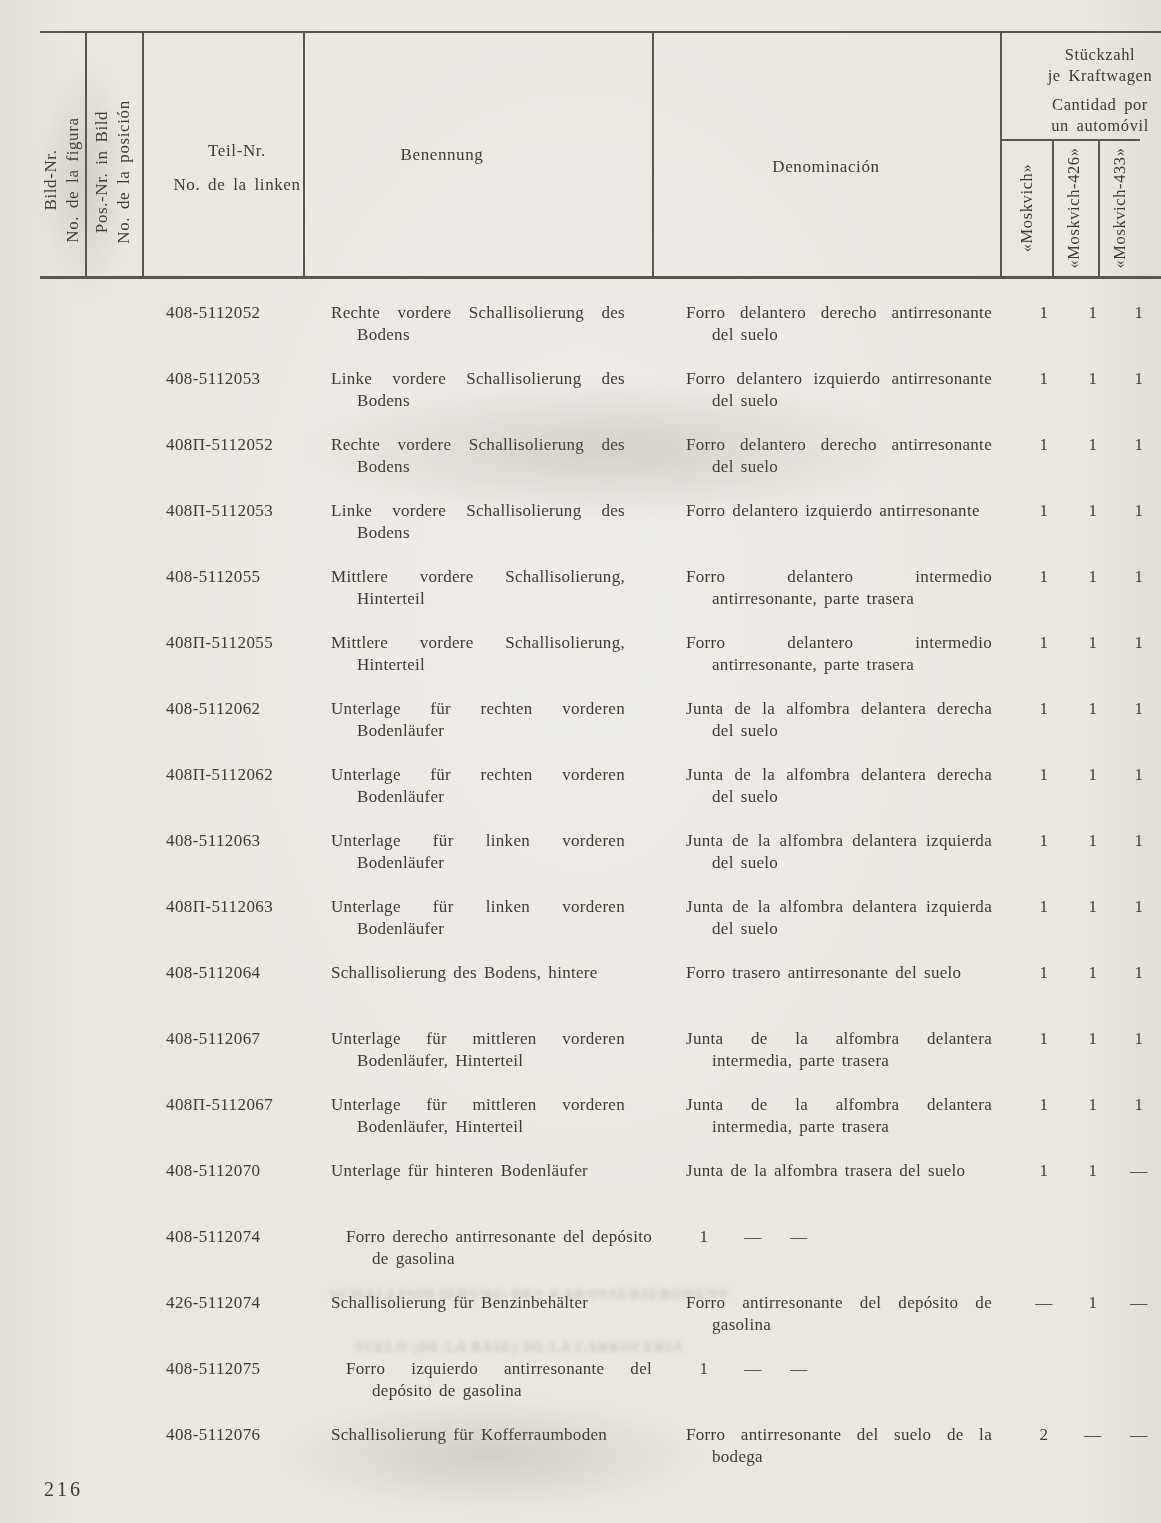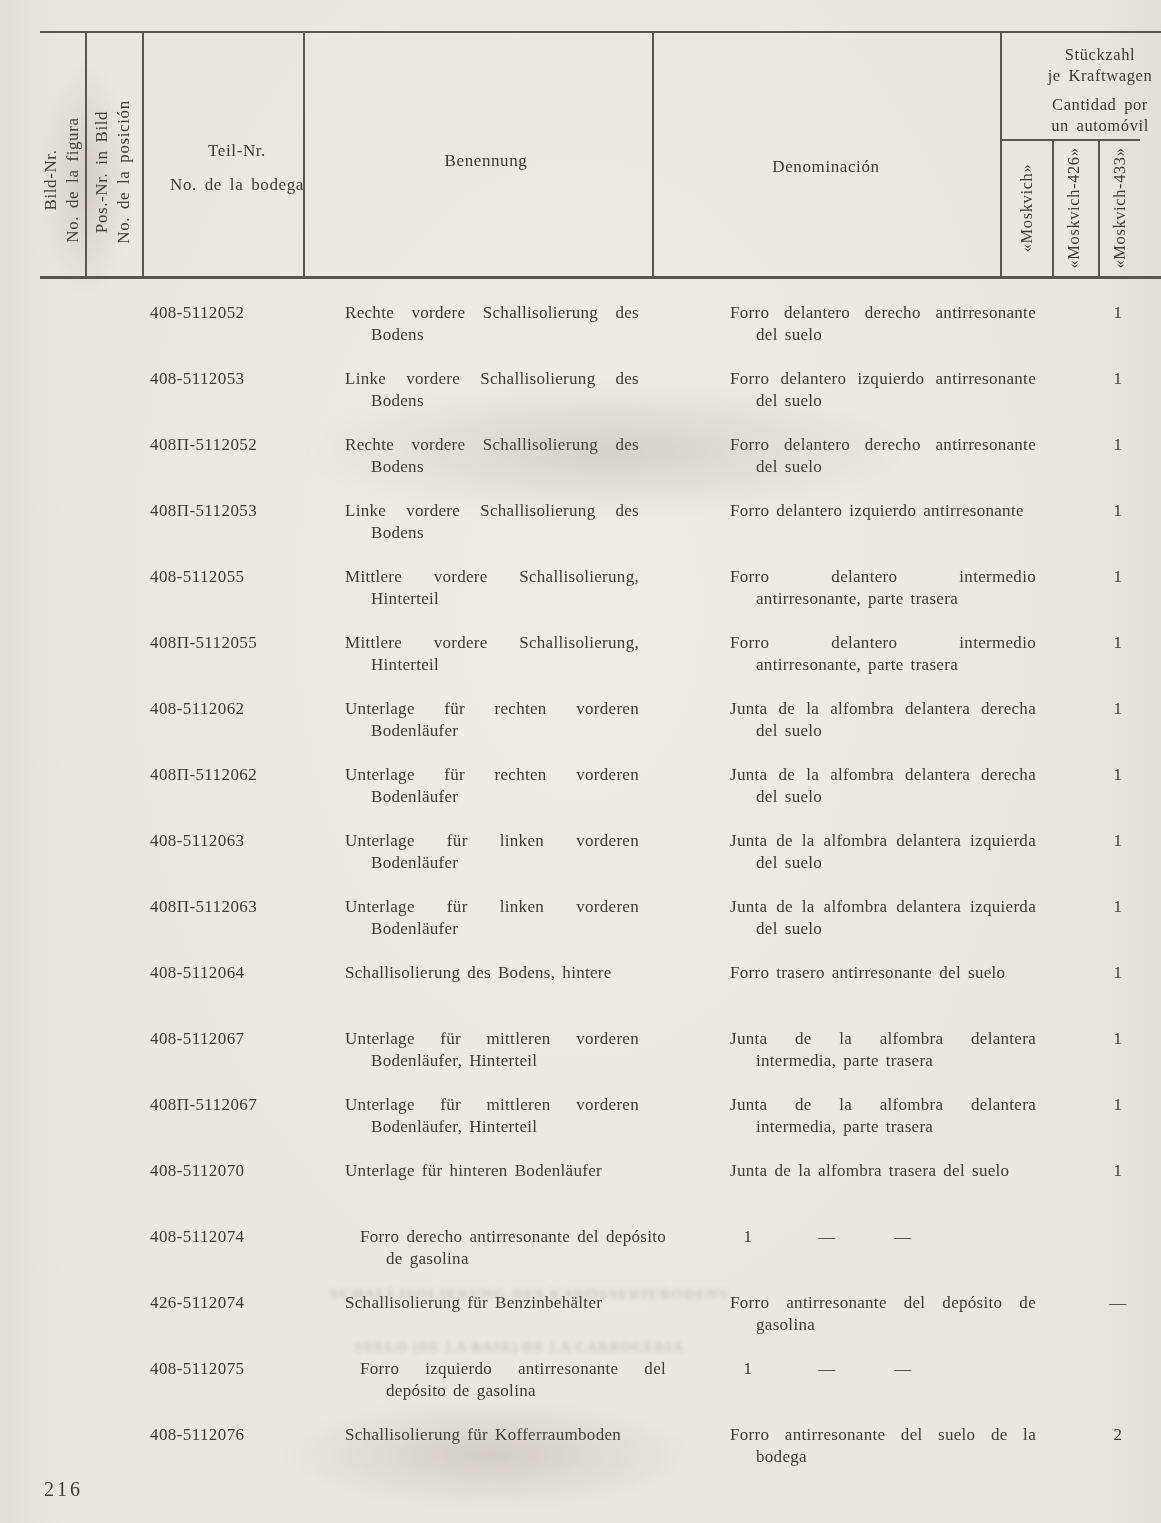--- a/index.html
+++ b/index.html
@@ -17,21 +17,21 @@
   .vline{width:1.5px;}
   
   .hdr-block{position:absolute;text-align:center;font-size:17px;letter-spacing:.6px;word-spacing:3px;line-height:22px;}
   .rot{transform:rotate(-90deg);}
   .stk{line-height:21px;font-size:16.5px;}
   .stk .gap{height:8px;}
   
   #rows{position:absolute;top:302px;left:0;width:1144px;}
   .row{display:flex;align-items:flex-start;min-height:44px;margin-bottom:22px;font-size:17px;line-height:22px;}
   .c-part{flex:none;width:155px;padding-left:150px;letter-spacing:.4px;}
-  .row{padding-left:0;gap:30px;}
+  .row{padding-left:16px;}
   .c-de{flex:none;width:340px;box-sizing:border-box;padding-left:36px;padding-right:36px;text-indent:-26px;
         text-align:justify;word-spacing:2.5px;letter-spacing:.3px;}
   .c-es{flex:none;width:348px;box-sizing:border-box;margin-left:9px;padding-left:42px;padding-right:26px;text-indent:-26px;
         text-align:justify;word-spacing:2.5px;letter-spacing:.3px;}
   .c-q{flex:none;text-align:center;letter-spacing:.3px;}
   .q1{width:52px;}.q2{width:46px;}.q3{width:46px;}
   .pagenum{position:absolute;left:18px;top:1478px;font-size:20px;letter-spacing:3px;margin-left:26px;}
   
   .bleed{position:absolute;color:#7b766a;font-weight:bold;letter-spacing:1.2px;filter:blur(2.2px);opacity:.28;font-size:15px;white-space:nowrap;}
   .smudge{position:absolute;background:radial-gradient(ellipse, rgba(110,104,92,.20), rgba(0,0,0,0) 70%);filter:blur(5px);}
@@ -56,23 +56,23 @@
     <div>Bild-Nr.</div>
     <div>No. de la figura</div>
   </div>
   <div class="hdr-block rot" style="left:-2px;top:150px;width:230px;height:44px;">
     <div>Pos.-Nr. in Bild</div>
     <div>No. de la posición</div>
   </div>
 
   <div class="hdr-block" style="left:142px;top:140px;width:190px;">
     <div style="margin-bottom:12px;">Teil-Nr.</div>
-    <div>No. de la bodega</div>
-  </div>
-  <div class="hdr-block" style="left:303px;top:150px;width:278px;margin-left:44px;">Benennung</div>
+    <div>No. de la linken</div>
+  </div>
+  <div class="hdr-block" style="left:303px;top:144px;width:278px;">Benennung</div>
   <div class="hdr-block" style="left:652px;top:156px;width:348px;">Denominación</div>
 
   <div class="hdr-block stk" style="left:1024px;top:44px;width:152px;">
     <div>Stückzahl</div>
     <div>je Kraftwagen</div>
     <div class="gap"></div>
     <div>Cantidad por</div>
     <div>un automóvil</div>
   </div>
 

